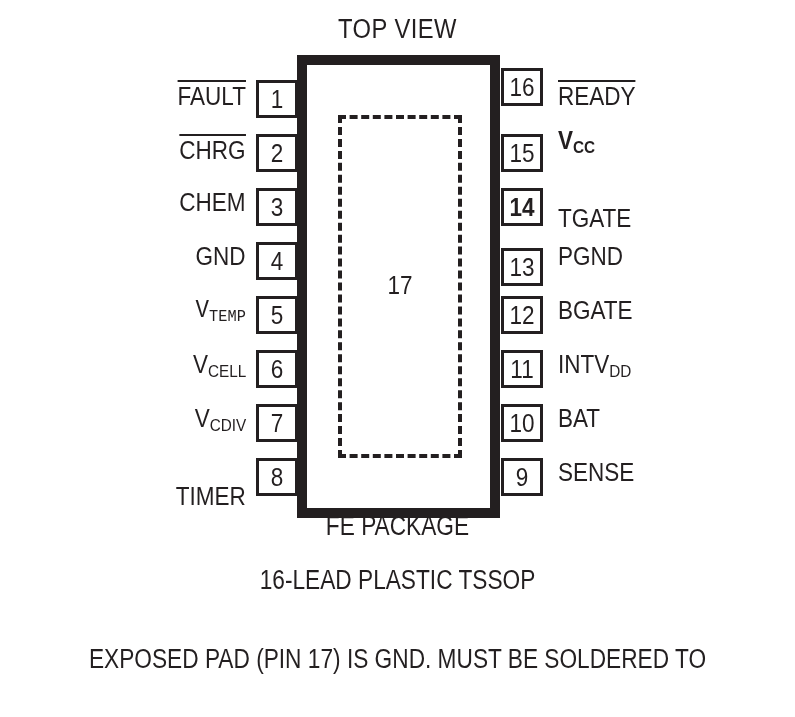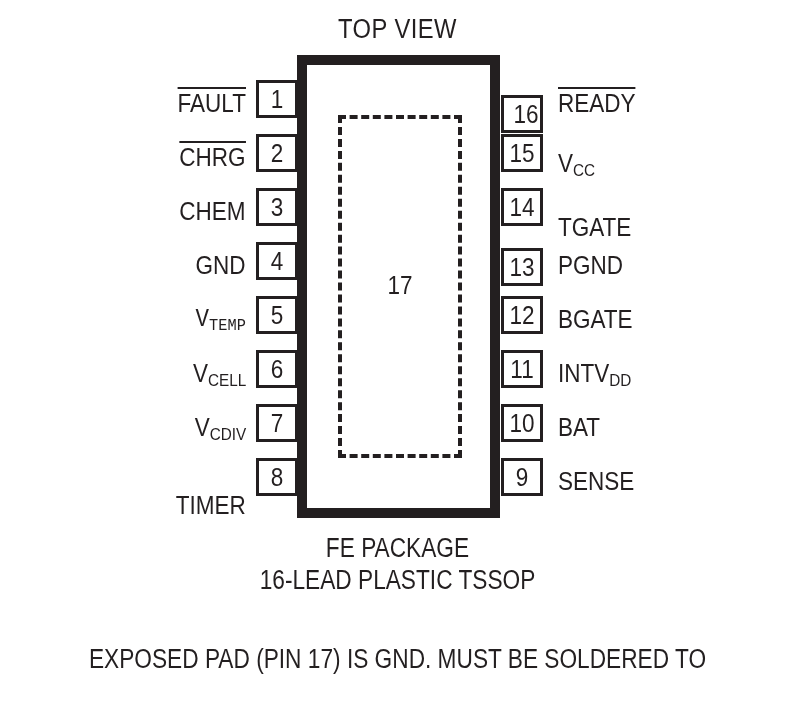--- a/index.html
+++ b/index.html
@@ -94,21 +94,21 @@
     line-height: 1;
     transform: scaleX(0.9);
     color: #231f20;
   }
 
   
   .pin-label {
     position: absolute;
     height: 38px;
     display: flex;
-    align-items: flex-end;
+    align-items: flex-start;
     font-size: 25px;
     color: #231f20;
     white-space: nowrap;
     z-index: 2;
   }
   .pin-label.left {
     left: 20px;
     width: 226px;
     justify-content: flex-end;
   }
@@ -150,21 +150,21 @@
   .cap-line {
     font-size: 26px;
     line-height: 30px;
     transform: scaleX(0.86);
   }
   .cap-line.big {
     font-size: 27px;
     line-height: 32px;
     transform: scaleX(0.84);
   }
-  #cap-package  { top: 532px; }
+  #cap-package  { top: 510px; }
   #cap-lead     { top: 564px; }
   #cap-thermal  { top: 605px; }
   #cap-pad1     { top: 643px; }
   #cap-pad2     { top: 675px; }
   .cap-sub {
     font-size: 18px;
     position: relative;
     top: 5px;
   }
 </style>
@@ -223,33 +223,33 @@
         <span class="txt">V<span class="sub">CDIV</span></span>
       </div>
       <div class="pin-box left" style="top: 458px;">
         <span class="pin-num">8</span>
       </div>
       <div class="pin-label left" style="top: 482px;">
         <span class="txt">TIMER</span>
       </div>
     </div>
   <div id="pins-right">
-      <div class="pin-box right" style="top: 95px; justify-content: flex-end;">
+      <div class="pin-box right" style="top: 68px;">
         <span class="pin-num">16</span>
       </div>
       <div class="pin-label right" style="top: 80px;">
         <span class="txt"><span class="ovl">READY</span></span>
       </div>
       <div class="pin-box right" style="top: 134px;">
         <span class="pin-num">15</span>
       </div>
-      <div class="pin-label right" style="top: 140px;">
+      <div class="pin-label right" style="top: 126px; font-weight: bold;">
         <span class="txt">V<span class="sub">CC</span></span>
       </div>
-      <div class="pin-box right" style="top: 188px;">
+      <div class="pin-box right" style="top: 188px; font-weight: bold;">
         <span class="pin-num">14</span>
       </div>
       <div class="pin-label right" style="top: 188px; margin-top: 16px;">
         <span class="txt">TGATE</span>
       </div>
       <div class="pin-box right" style="top: 248px;">
         <span class="pin-num">13</span>
       </div>
       <div class="pin-label right" style="top: 242px;">
         <span class="txt">PGND</span>

